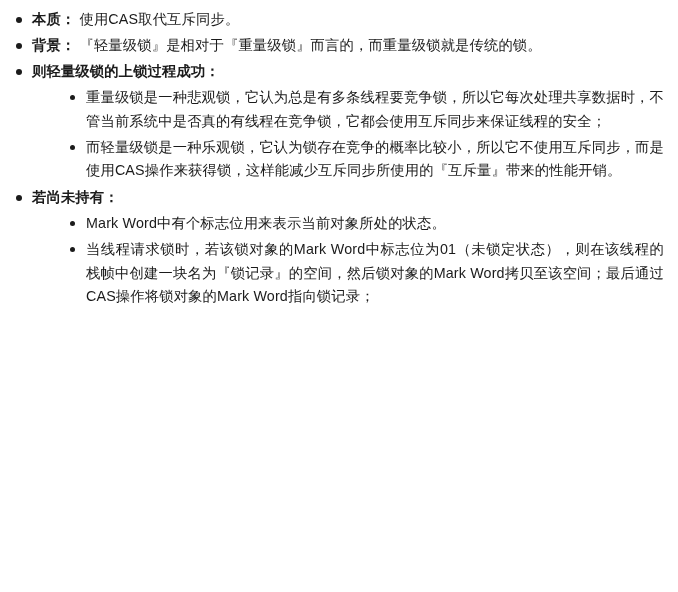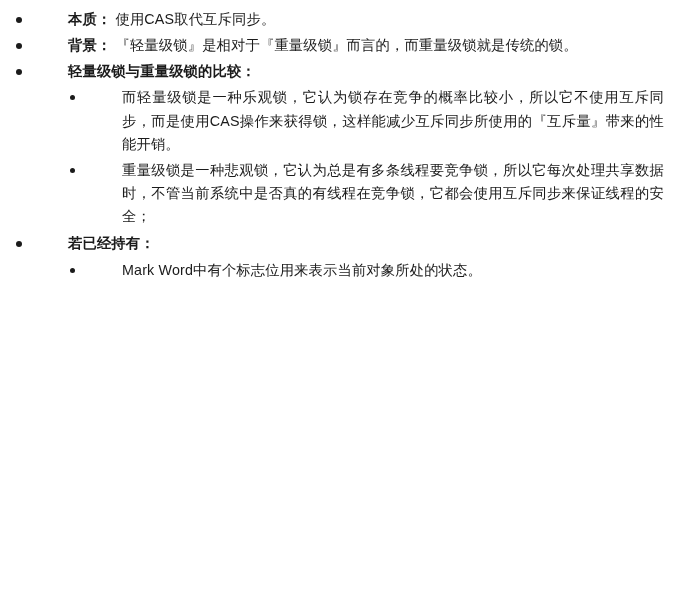--- a/index.html
+++ b/index.html
@@ -50,21 +50,20 @@
     width: 5px;
     height: 5px;
     background: #1b1b1b;
   }
   .text {
     font-size: 14.3px;
     line-height: 1.62;
     letter-spacing: 0.15px;
     text-align: justify;
     word-break: break-word;
-    margin-left: 36px;
   }
   .bold {
     font-weight: bold;
   }
   li.group {
     margin-bottom: 4px;
   }
   li.group > .text {
     margin-bottom: 3px;
   }
@@ -83,39 +82,43 @@
       <div class="text"><span class="bold">本质：</span> 使用CAS取代互斥同步。</div>
     </li>
 
     <li class="item">
       <span class="bullet"></span>
       <div class="text"><span class="bold">背景：</span> 『轻量级锁』是相对于『重量级锁』而言的，而重量级锁就是传统的锁。</div>
     </li>
 
     <li class="item group">
       <span class="bullet"></span>
-      <div class="text bold">轻量级锁与重量级锁的比较：</div>
+      <div class="text bold">则轻量级锁的上锁过程成功：</div>
       <ul class="lvl2">
         <li class="item sub">
           <span class="bullet"></span>
-          <div class="text">而轻量级锁是一种乐观锁，它认为锁存在竞争的概率比较小，所以它不使用互斥同步，而是使用CAS操作来获得锁，这样能减少互斥同步所使用的『互斥量』带来的性能开销。</div>
+          <div class="text">重量级锁是一种悲观锁，它认为总是有多条线程要竞争锁，所以它每次处理共享数据时，不管当前系统中是否真的有线程在竞争锁，它都会使用互斥同步来保证线程的安全；</div>
         </li>
         <li class="item sub">
           <span class="bullet"></span>
-          <div class="text">重量级锁是一种悲观锁，它认为总是有多条线程要竞争锁，所以它每次处理共享数据时，不管当前系统中是否真的有线程在竞争锁，它都会使用互斥同步来保证线程的安全；</div>
+          <div class="text">而轻量级锁是一种乐观锁，它认为锁存在竞争的概率比较小，所以它不使用互斥同步，而是使用CAS操作来获得锁，这样能减少互斥同步所使用的『互斥量』带来的性能开销。</div>
         </li>
       </ul>
     </li>
 
     <li class="item group gap-top">
       <span class="bullet"></span>
-      <div class="text bold">若已经持有：</div>
+      <div class="text bold">若尚未持有：</div>
       <ul class="lvl2">
         <li class="item sub">
           <span class="bullet"></span>
           <div class="text">Mark Word中有个标志位用来表示当前对象所处的状态。</div>
+        </li>
+        <li class="item sub">
+          <span class="bullet"></span>
+          <div class="text">当线程请求锁时，若该锁对象的Mark Word中标志位为01（未锁定状态），则在该线程的栈帧中创建一块名为『锁记录』的空间，然后锁对象的Mark Word拷贝至该空间；最后通过CAS操作将锁对象的Mark Word指向锁记录；</div>
         </li>
       </ul>
     </li>
 
 
   </ul>
 </div>
 
 </body></html>

